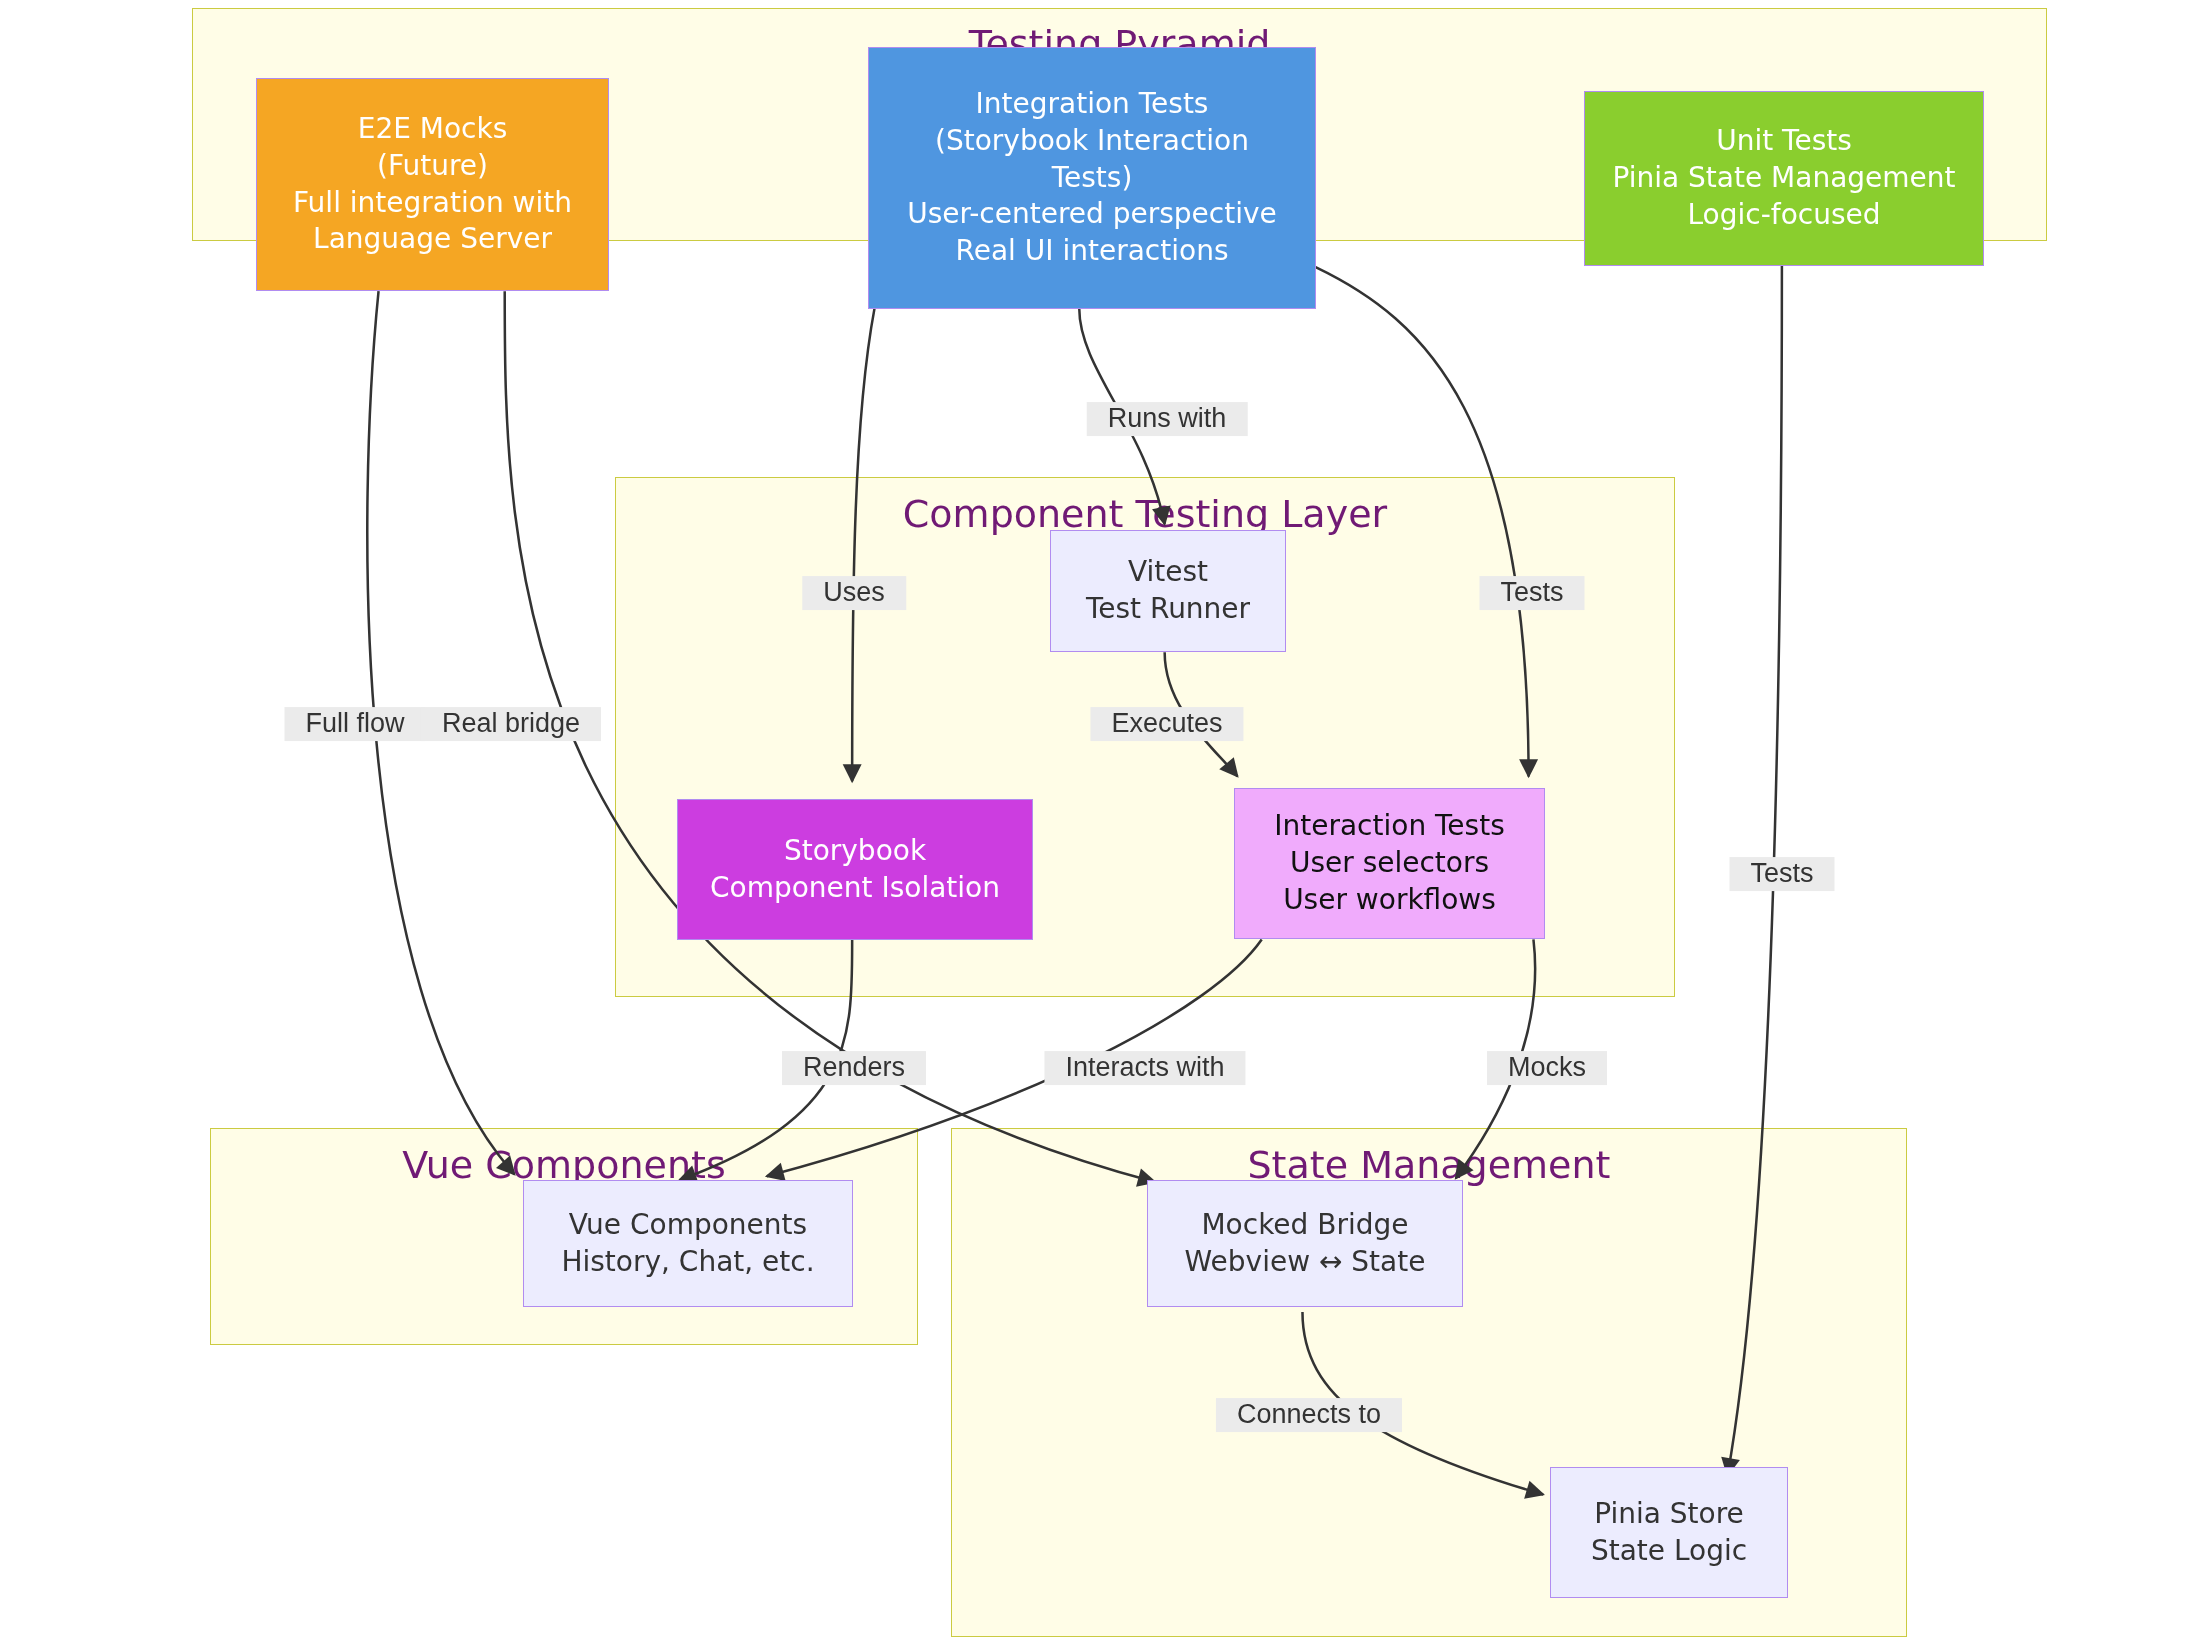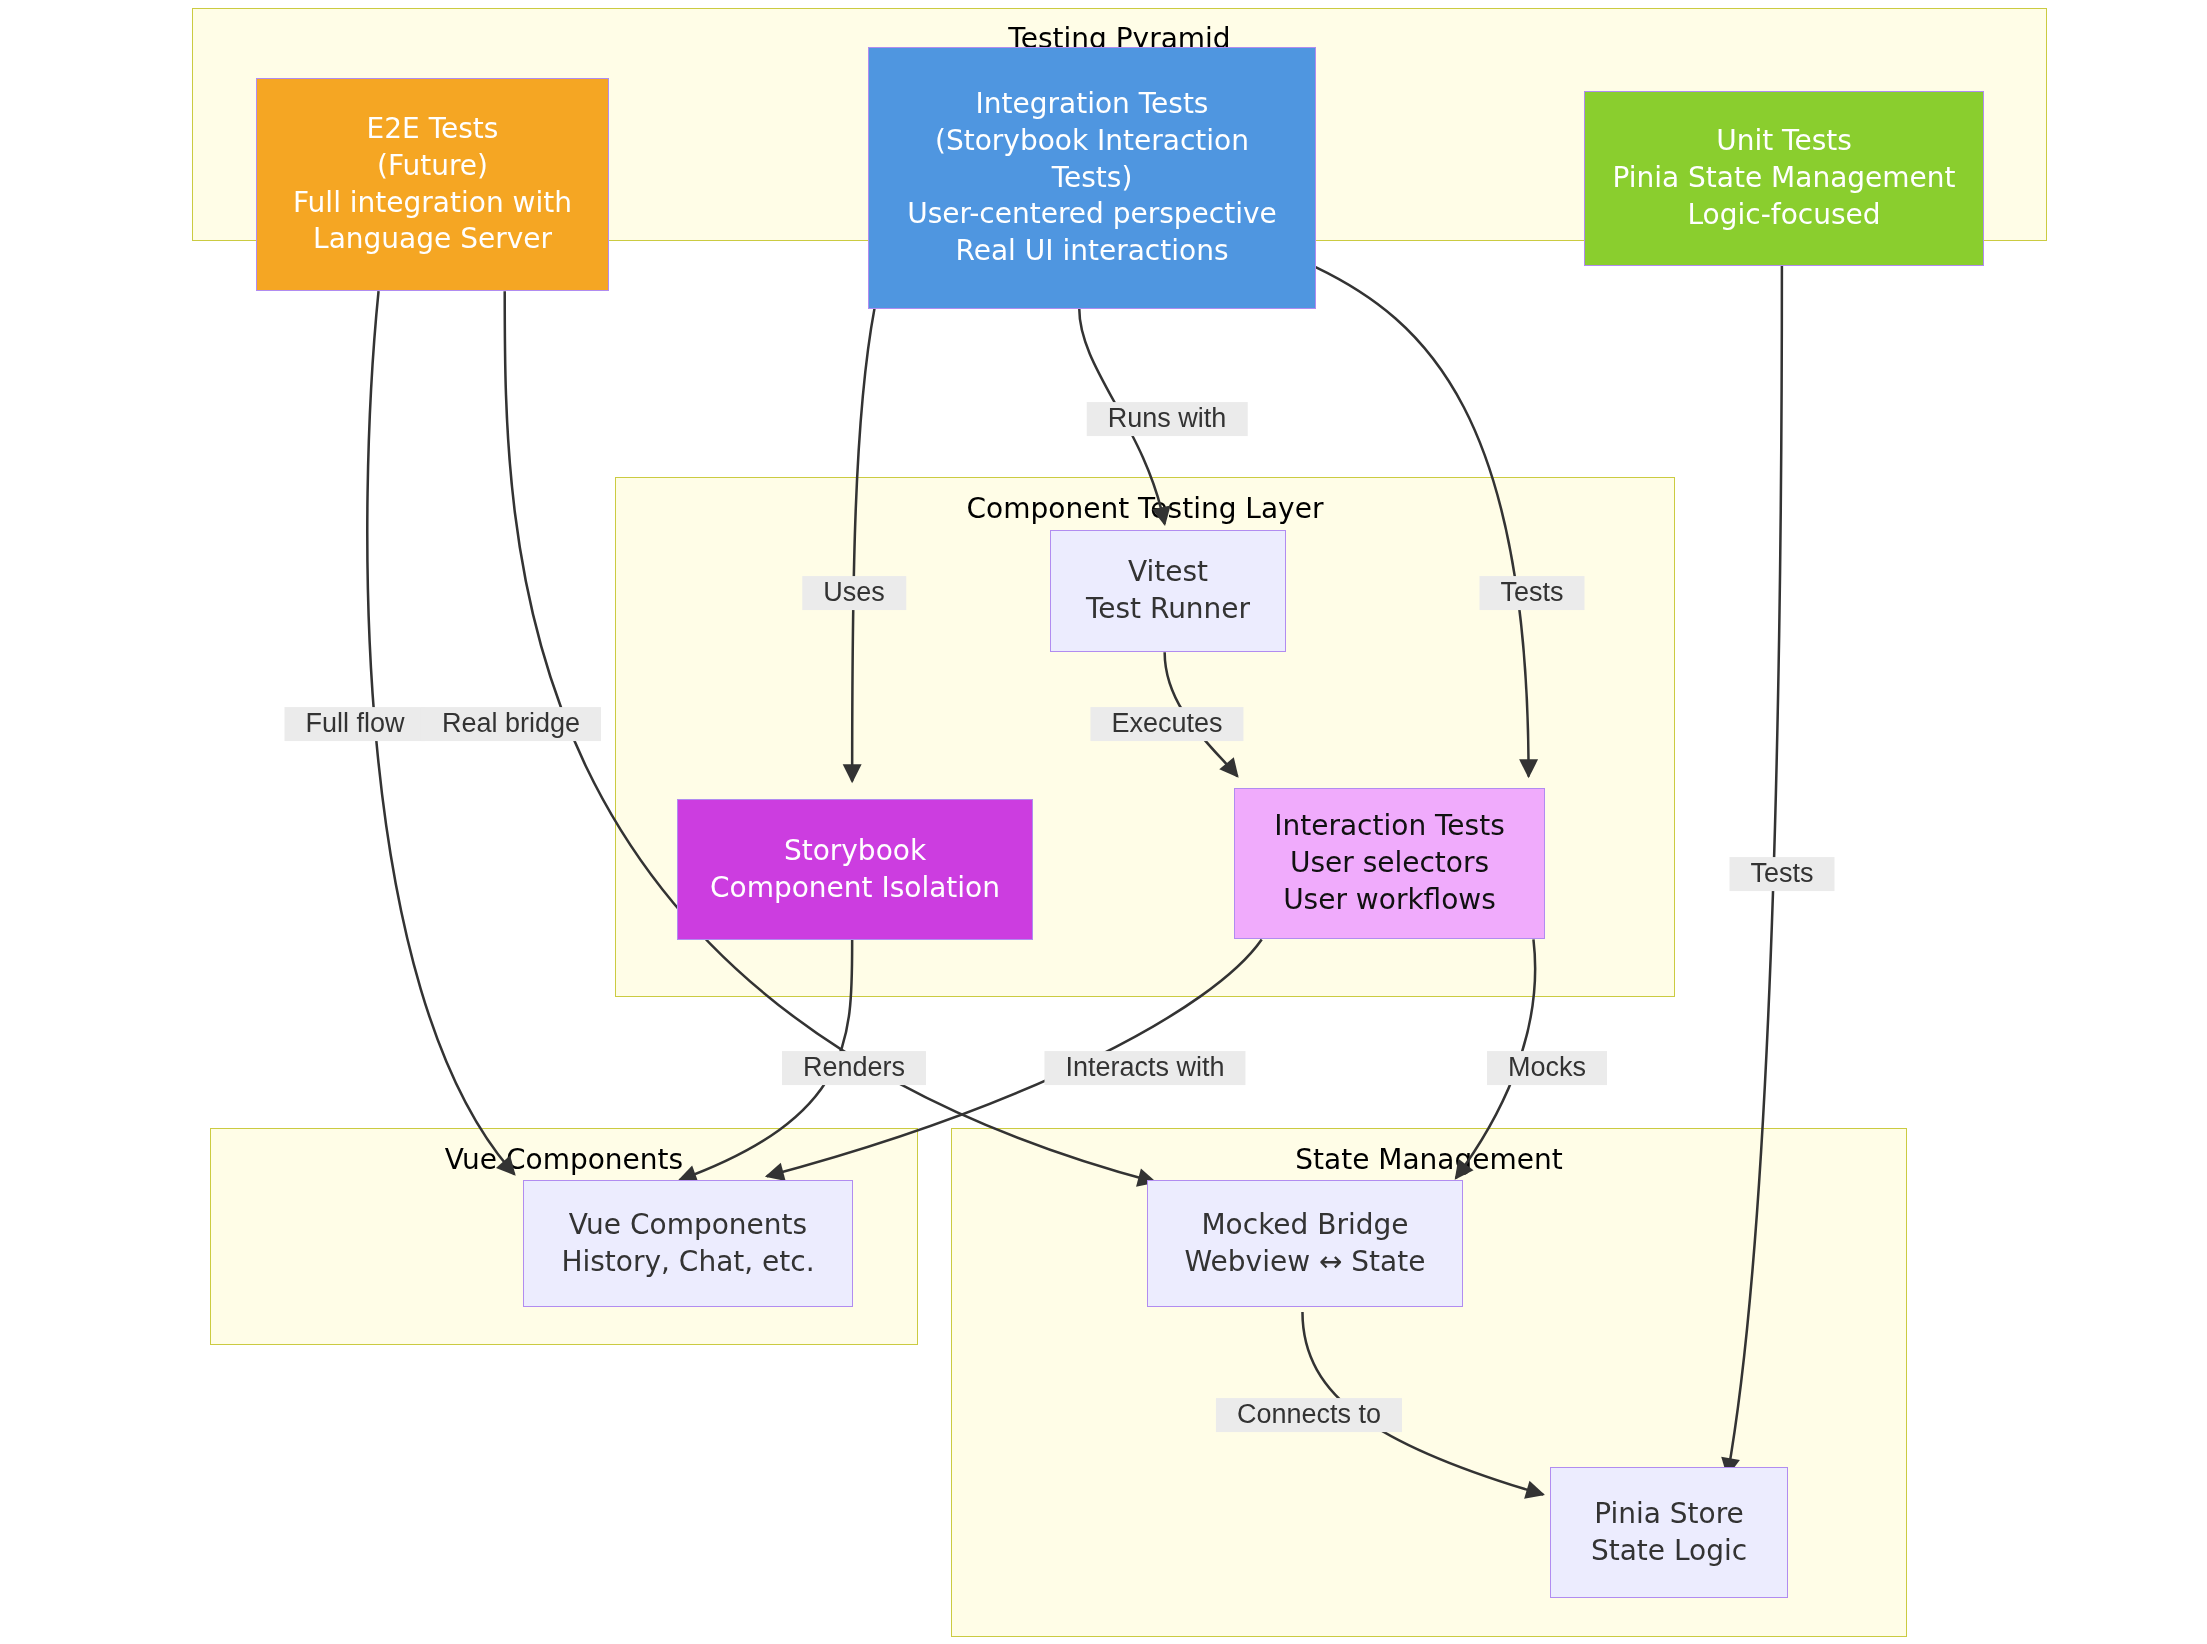--- a/index.html
+++ b/index.html
@@ -30,22 +30,22 @@
     background: #fffde7;
     border: 1.9px solid #cbcb41;
     box-sizing: border-box;
   }
   .cluster-title {
     position: absolute;
     top: 13.6px;
     left: 0;
     right: 0;
     text-align: center;
-    font-size: 28px;
-    color: #000000;
+    font-size: 38px;
+    color: #701a75;
     font-family: "DejaVu Sans", sans-serif;
     white-space: nowrap;
   }
   .node {
     position: absolute;
     box-sizing: border-box;
     border: 1.9px solid #b18cf0;
     display: flex;
     flex-direction: column;
     align-items: center;
@@ -126,21 +126,21 @@
 
       <path d="M 1300 968 C 1250 1040, 1060 1140, 790 1212"></path>
 
       <path d="M 1580 968 C 1592 1070, 1540 1160, 1500 1214"></path>
 
       <path d="M 1342 1352 C 1342 1440, 1420 1490, 1590 1540"></path>
     </g>
   </svg>
 
   <div class="node n-e2e" style="left:256px; top:78px; width:353px; height:213px;">
-    <span class="line">E2E Tests</span>
+    <span class="line">E2E Mocks</span>
     <span class="line">(Future)</span>
     <span class="line">Full integration with</span>
     <span class="line">Language Server</span>
   </div>
 
   <div class="node n-unit" style="left:1584px; top:91px; width:400px; height:175px;">
     <span class="line">Unit Tests</span>
     <span class="line">Pinia State Management</span>
     <span class="line">Logic-focused</span>
   </div>

